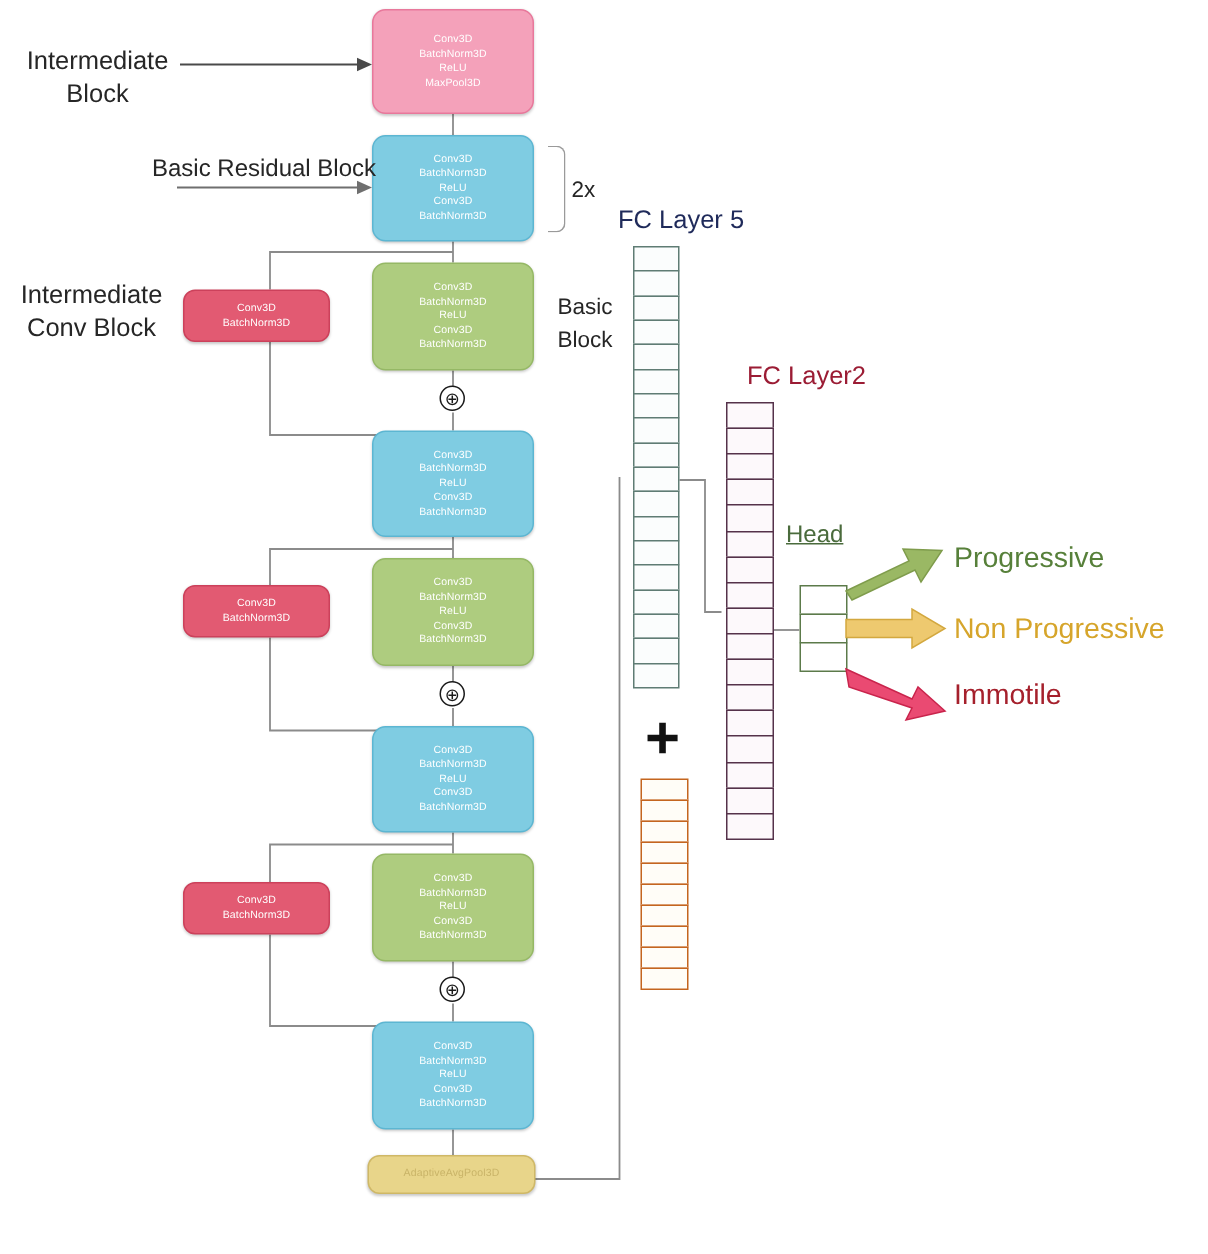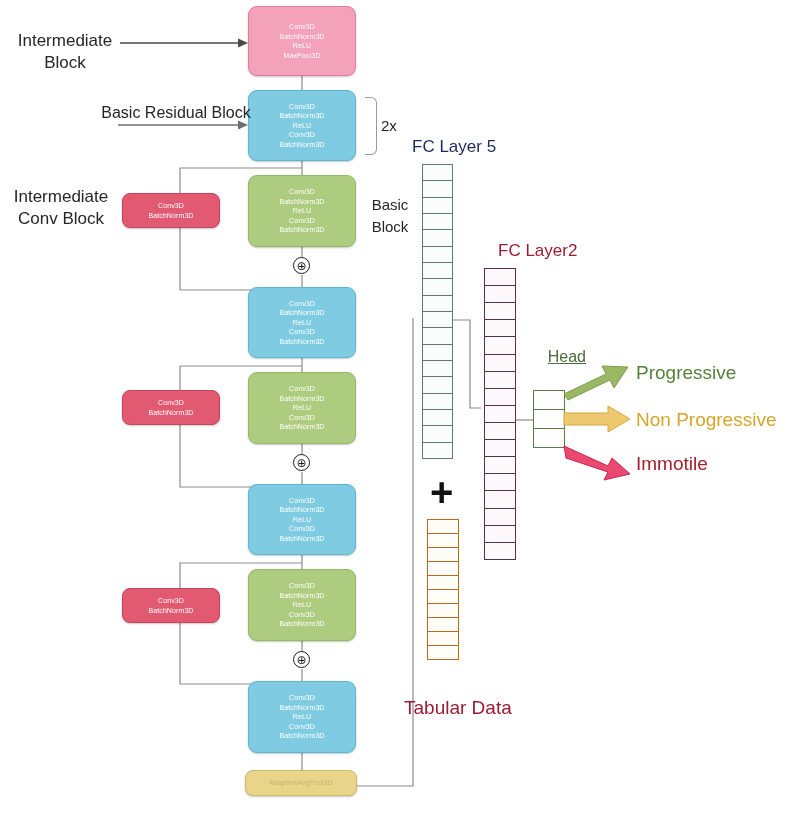--- a/index.html
+++ b/index.html
@@ -242,23 +242,20 @@
       <div class="cell cell-tab" style="height: 15px; margin-top: -1px;"></div>
       <div class="cell cell-tab" style="height: 15px; margin-top: -1px;"></div>
       <div class="cell cell-tab" style="height: 15px; margin-top: -1px;"></div>
       <div class="cell cell-tab" style="height: 15px; margin-top: -1px;"></div>
       <div class="cell cell-tab" style="height: 15px; margin-top: -1px;"></div>
       <div class="cell cell-tab" style="height: 15px; margin-top: -1px;"></div>
       <div class="cell cell-tab" style="height: 15px; margin-top: -1px;"></div>
       <div class="cell cell-tab" style="height: 15px; margin-top: -1px;"></div>
       <div class="cell cell-tab" style="height: 15px; margin-top: -1px;"></div>
     </div>
-  <div class="abs lbl lbl-maroon" style="left:404px;top:697px;width:170px;text-align:left;">
-    <span style="font-size:19px;">Tabular Data</span>
-  </div>
 
   <div class="abs lbl lbl-maroon" style="left:470px;top:240px;width:110px;text-align:left;margin-left:28px;">
     <span>FC Layer2</span>
   </div>
   <div class="abs colstack" id="fc2-stack" style="left:484px;top:268px;width:32px;height:308px;">
       <div class="cell cell-fc2" style="height: 18.1176px;"></div>
       <div class="cell cell-fc2" style="height: 18.1176px; margin-top: -1px;"></div>
       <div class="cell cell-fc2" style="height: 18.1176px; margin-top: -1px;"></div>
       <div class="cell cell-fc2" style="height: 18.1176px; margin-top: -1px;"></div>
       <div class="cell cell-fc2" style="height: 18.1176px; margin-top: -1px;"></div>
@@ -269,21 +266,21 @@
       <div class="cell cell-fc2" style="height: 18.1176px; margin-top: -1px;"></div>
       <div class="cell cell-fc2" style="height: 18.1176px; margin-top: -1px;"></div>
       <div class="cell cell-fc2" style="height: 18.1176px; margin-top: -1px;"></div>
       <div class="cell cell-fc2" style="height: 18.1176px; margin-top: -1px;"></div>
       <div class="cell cell-fc2" style="height: 18.1176px; margin-top: -1px;"></div>
       <div class="cell cell-fc2" style="height: 18.1176px; margin-top: -1px;"></div>
       <div class="cell cell-fc2" style="height: 18.1176px; margin-top: -1px;"></div>
       <div class="cell cell-fc2" style="height: 18.1176px; margin-top: -1px;"></div>
     </div>
 
-  <div class="abs lbl lbl-head" style="left:524px;top:346px;width:62px;text-align:right;text-decoration:underline;">
+  <div class="abs lbl lbl-head" style="left:524px;top:346px;width:62px;text-align:left;text-decoration:underline;">
     <span>Head</span>
   </div>
   <div class="abs colstack" id="head-stack" style="left:533px;top:390px;width:32px;height:60px;">
       <div class="cell cell-head" style="height: 20px;"></div>
       <div class="cell cell-head" style="height: 20px; margin-top: -1px;"></div>
       <div class="cell cell-head" style="height: 20px; margin-top: -1px;"></div>
     </div>
 
   <svg class="abs" style="left:562px;top:358px;width:70px;height:42px;">
     <path d="M2,36 L44,16 L40,8 L66,9 L52,30 L48,22 L6,42 Z" fill="#9ab864" stroke="#7f9c4c" stroke-width="1"></path>

